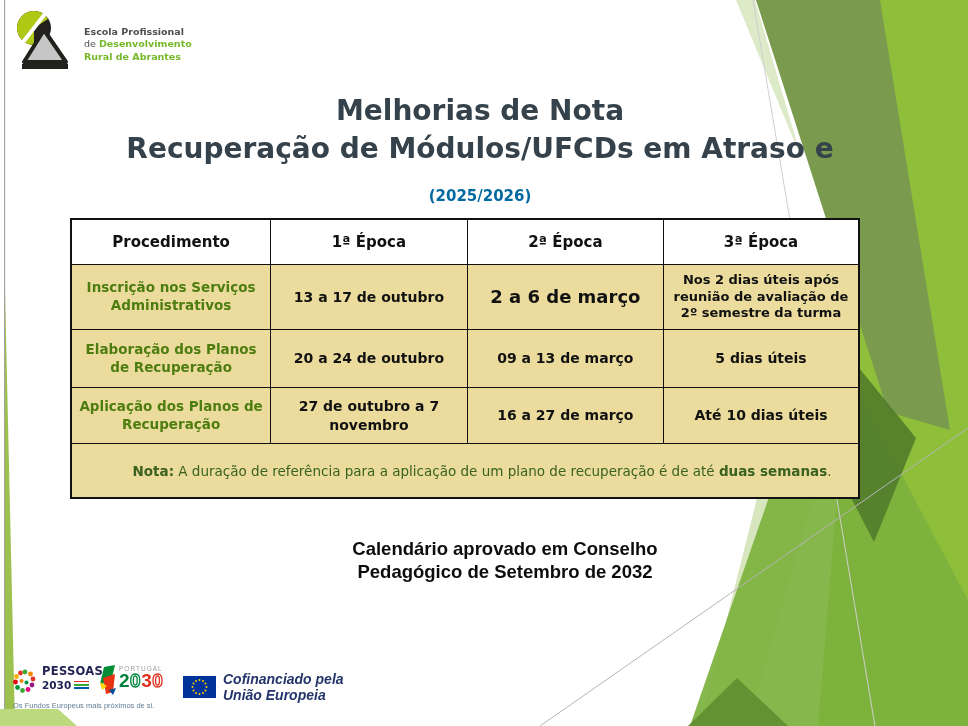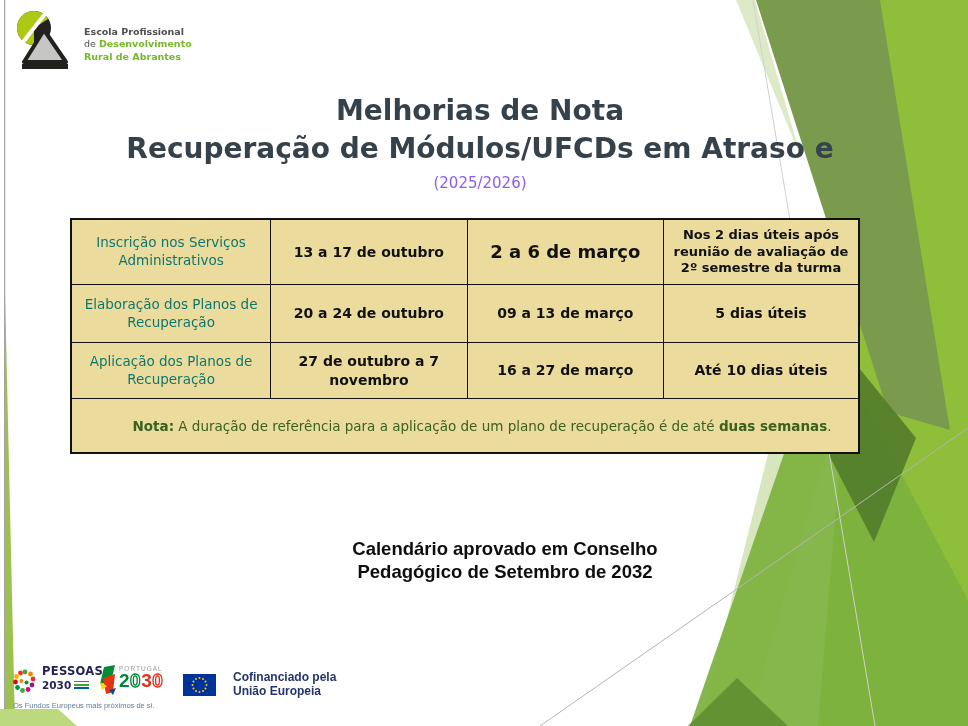--- a/index.html
+++ b/index.html
@@ -13,37 +13,37 @@
   
   .school-logo{position:absolute;left:10px;top:8px;display:flex;align-items:flex-start;z-index:3;}
   .school-logo-text{margin-left:12px;margin-top:18px;font-size:9.5px;line-height:1.3;}
   .slt-gray{color:#4f4f51;font-weight:600;}
   .slt-de{color:#4f4f51;font-weight:400;}
   .slt-green{color:#76b82a;font-weight:bold;}
 
   
   .title-block{position:absolute;left:70px;top:92px;width:820px;text-align:center;z-index:2;}
   .title-line{font-size:28px;font-weight:bold;color:#35424b;line-height:1.36;white-space:nowrap;}
-  .subtitle{font-size:15px;font-weight:normal;color:#8b5cf6;margin-top:6px;}
+  .subtitle{font-size:15px;font-weight:bold;color:#0369a1;margin-top:19px;}
 
   
   .cal-table{
     position:absolute;left:70px;top:218px;width:790px;z-index:2;
     border-collapse:collapse;background:#fff;
     border:2.5px solid #111;
     font-family:"DejaVu Sans",sans-serif;
   }
   .cal-table th,.cal-table td{border:1.6px solid #111;text-align:center;vertical-align:middle;padding:2px 6px;}
   .cal-table th{background:#ffffff;font-size:15px;font-weight:bold;color:#111;height:40px;}
   .cal-table td{background:#ebdc9e;}
   .row-1 td{height:60px;}
   .row-2 td{height:53px;}
   .row-3 td{height:51px;}
   .row-note td{height:49px;padding-left:40px;}
-  .proc{color:#0f766e;font-weight:normal;font-size:13.5px;line-height:1.3;padding:0 10px;}
+  .proc{color:#4d7c0f;font-weight:bold;font-size:13.5px;line-height:1.3;padding:0 10px;}
   .date{font-size:14px;font-weight:bold;color:#111;line-height:1.3;padding:0 14px;}
   .date-lg{font-size:18px;font-weight:bold;color:#111;}
   .date-sm{font-size:13px;font-weight:bold;color:#111;line-height:1.28;padding:0 6px;}
   .note-cell{font-size:13.5px;color:#3a611e;font-weight:normal;padding:0 14px;}
   .note-cell b{font-weight:bold;}
 
   
   .approval{position:absolute;left:105px;top:537px;width:800px;text-align:center;z-index:2;
     font-family:"Liberation Sans",sans-serif;font-weight:bold;font-size:18.5px;color:#0d0d0d;line-height:1.25;}
   .approval div{white-space:nowrap;}
@@ -62,21 +62,21 @@
   .portugal-txt{margin-left:2px;}
   .portugal-label{font-size:6.5px;color:#9d9d9c;letter-spacing:1px;font-family:"Liberation Sans",sans-serif;}
   .portugal-year{font-size:19px;font-weight:bold;font-family:"Liberation Sans",sans-serif;line-height:.95;letter-spacing:.5px;}
   .pt-d-green{color:#00843d;}
   .pt-d-green-o{color:#fff;-webkit-text-stroke:1.3px #00843d;}
   .pt-d-red{color:#e0301e;}
   .pt-d-red-o{color:#fff;-webkit-text-stroke:1.3px #e0301e;}
 
   .eu{position:absolute;left:183px;top:11px;display:flex;align-items:center;}
   .eu-flag{width:33px;height:22px;background:#039;position:relative;flex:none;}
-  .eu-txt{margin-left:17px;font-size:12px;font-weight:bold;color:#24356b;line-height:1.15;font-family:"Liberation Sans",sans-serif;white-space:nowrap;}
+  .eu-txt{margin-left:7px;font-size:14px;font-weight:bold;color:#24356b;line-height:1.15;font-family:"Liberation Sans",sans-serif;white-space:nowrap;font-style:italic;}
   .tagline{position:absolute;left:13px;top:41px;font-size:7.5px;color:#5f7d95;font-family:"Liberation Sans",sans-serif;}
 </style>
 </head>
 <body>
 
 <svg id="bg" width="968" height="726" viewBox="0 0 968 726">
   <rect x="4" y="0" width="1.2" height="726" fill="#a3a3a3"></rect>
   <polygon points="878,0 968,0 968,726 818,726" fill="#8fbe3b"></polygon>
   <polygon points="736,0 755,0 802,160" fill="#ddeac8"></polygon>
   <polygon points="756,0 880,0 950,430 888,412" fill="#7a9b4d"></polygon>
@@ -115,20 +115,26 @@
 </div>
 
 <table class="cal-table">
   <colgroup>
       <col style="width:200px">
       <col style="width:197px">
       <col style="width:197px">
       <col style="width:196px">
     </colgroup>
   <tbody>
+      <tr>
+    <th>Procedimento</th>
+    <th>1ª Época</th>
+    <th>2ª Época</th>
+    <th>3ª Época</th>
+  </tr>
   <tr class="row-1">
     <td class="proc">Inscrição nos Serviços Administrativos</td>
     <td class="date">13 a 17 de outubro</td>
     <td class="date date-lg">2 a 6 de março</td>
     <td class="date-sm">Nos 2 dias úteis após reunião de avaliação de 2º semestre da turma</td>
   </tr>
   <tr class="row-2">
     <td class="proc">Elaboração dos Planos de Recuperação</td>
     <td class="date">20 a 24 de outubro</td>
     <td class="date">09 a 13 de março</td>

